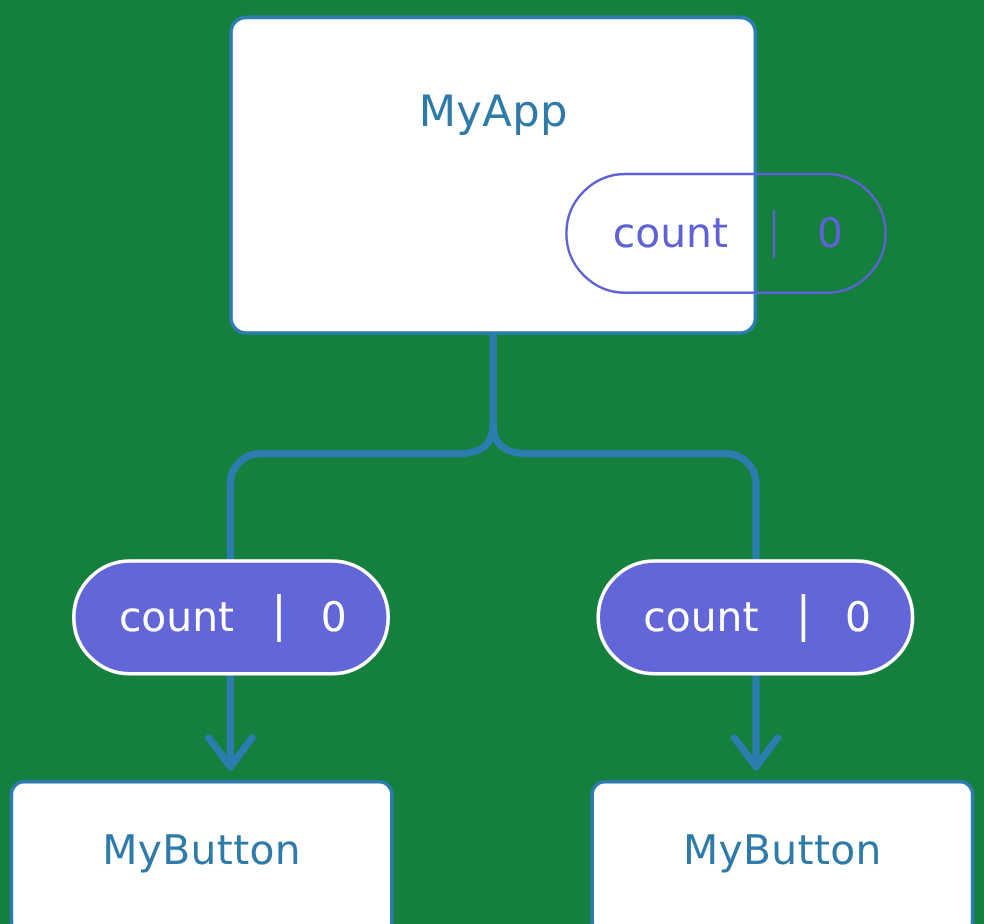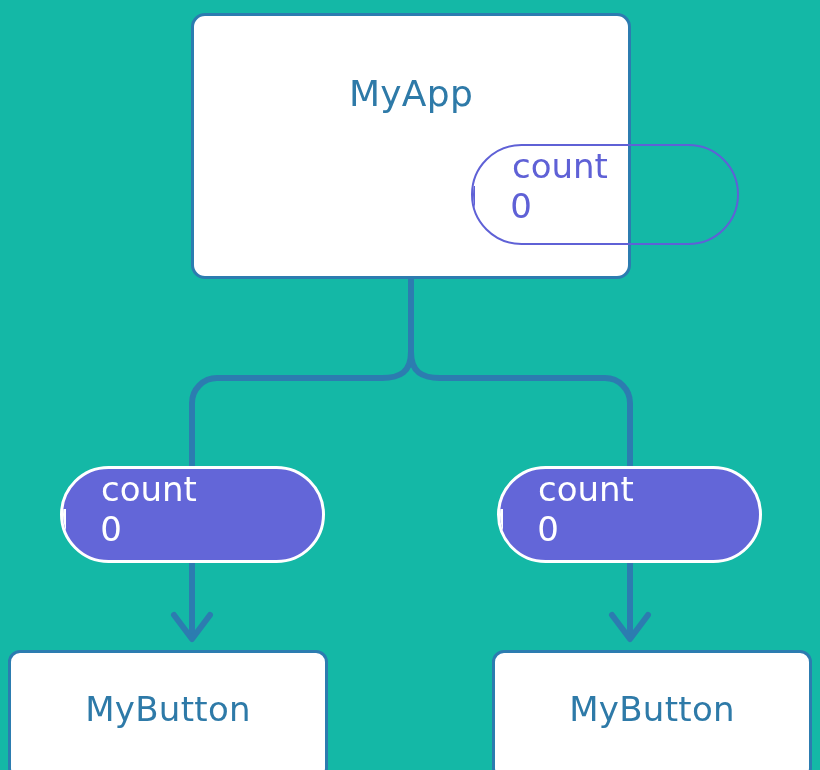--- a/index.html
+++ b/index.html
@@ -10,21 +10,21 @@
   body {
     width: 820px;
     height: 770px;
     overflow: hidden;
     font-family: "DejaVu Sans", sans-serif;
   }
   #stage {
     position: relative;
     width: 820px;
     height: 770px;
-    background: #14b8a6;
+    background: #15803d;
   }
   #wires {
     position: absolute;
     left: 0;
     top: 0;
     width: 820px;
     height: 770px;
   }
 
   
@@ -67,25 +67,24 @@
     white-space: nowrap;
   }
   #box-myapp .component-title { top: 57px; }
   #box-mybutton-left .component-title,
   #box-mybutton-right .component-title { top: 36px; font-size: 34px; }
 
   
   .state-pill {
     position: absolute;
     display: flex;
-    align-items: flex-start;
+    align-items: center;
     box-sizing: border-box;
     border-radius: 999px;
     overflow: hidden;
-    flex-direction: column;
   }
   .pill-key, .pill-val {
     display: flex;
     align-items: center;
     justify-content: center;
     box-sizing: border-box;
     font-size: 34px;
     font-weight: 400;
     white-space: nowrap;
   }

